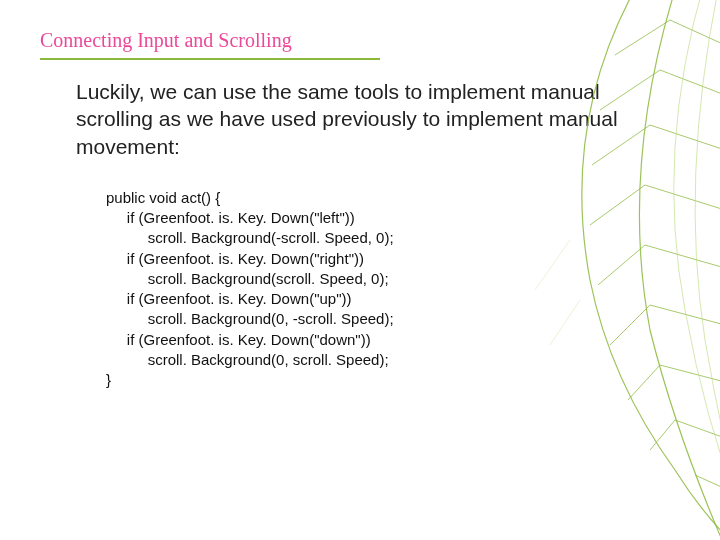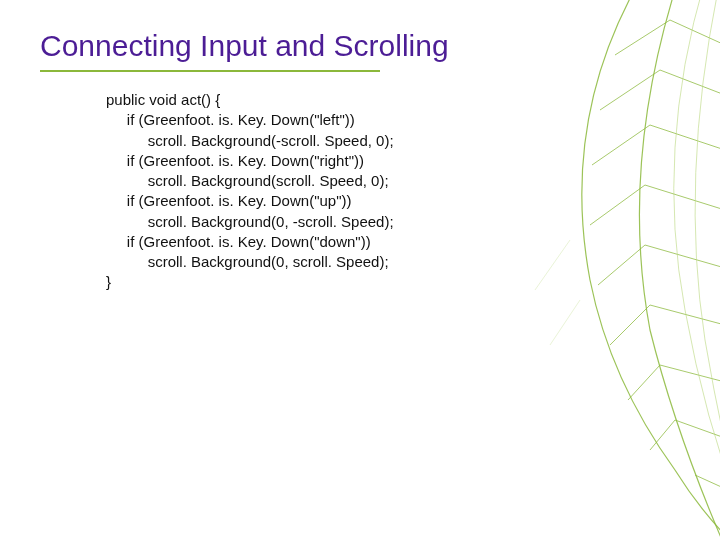--- a/index.html
+++ b/index.html
@@ -11,26 +11,26 @@
       overflow: hidden;
       font-family: Verdana, Geneva, sans-serif;
     }
     .slide {
       width: 100%;
       height: 100%;
       padding: 28px 40px 20px 40px;
       position: relative;
     }
     .title {
-      font-size: 30px;
-      color: #4c1d95;
+      font-size: 20px;
+      color: #ec4899;
       font-weight: 400;
       line-height: 1.2;
       margin-bottom: 6px;
-      font-family: Liberation Sans, sans-serif;
+      font-family: Liberation Serif, serif;
     }
     .title-underline {
       width: 340px;
       height: 2px;
       background: #8bb83b;
       margin-bottom: 18px;
     }
     .body-text {
       font-size: 21px;
       color: #222;
@@ -56,20 +56,21 @@
       height: 540px;
       pointer-events: none;
     }
   </style>
 </head>
 <body>
 
 <div class="slide">
   <h1 class="title">Connecting Input and Scrolling</h1>
   <div class="title-underline"></div>
+  <p class="body-text">Luckily, we can use the same tools to implement manual scrolling as we have used previously to implement manual movement:</p>
   <div class="code-block">public void act() {
      if (Greenfoot. is. Key. Down("left"))
           scroll. Background(-scroll. Speed, 0);
      if (Greenfoot. is. Key. Down("right"))
           scroll. Background(scroll. Speed, 0);
      if (Greenfoot. is. Key. Down("up"))
           scroll. Background(0, -scroll. Speed);
      if (Greenfoot. is. Key. Down("down"))
           scroll. Background(0, scroll. Speed);
 }</div>

